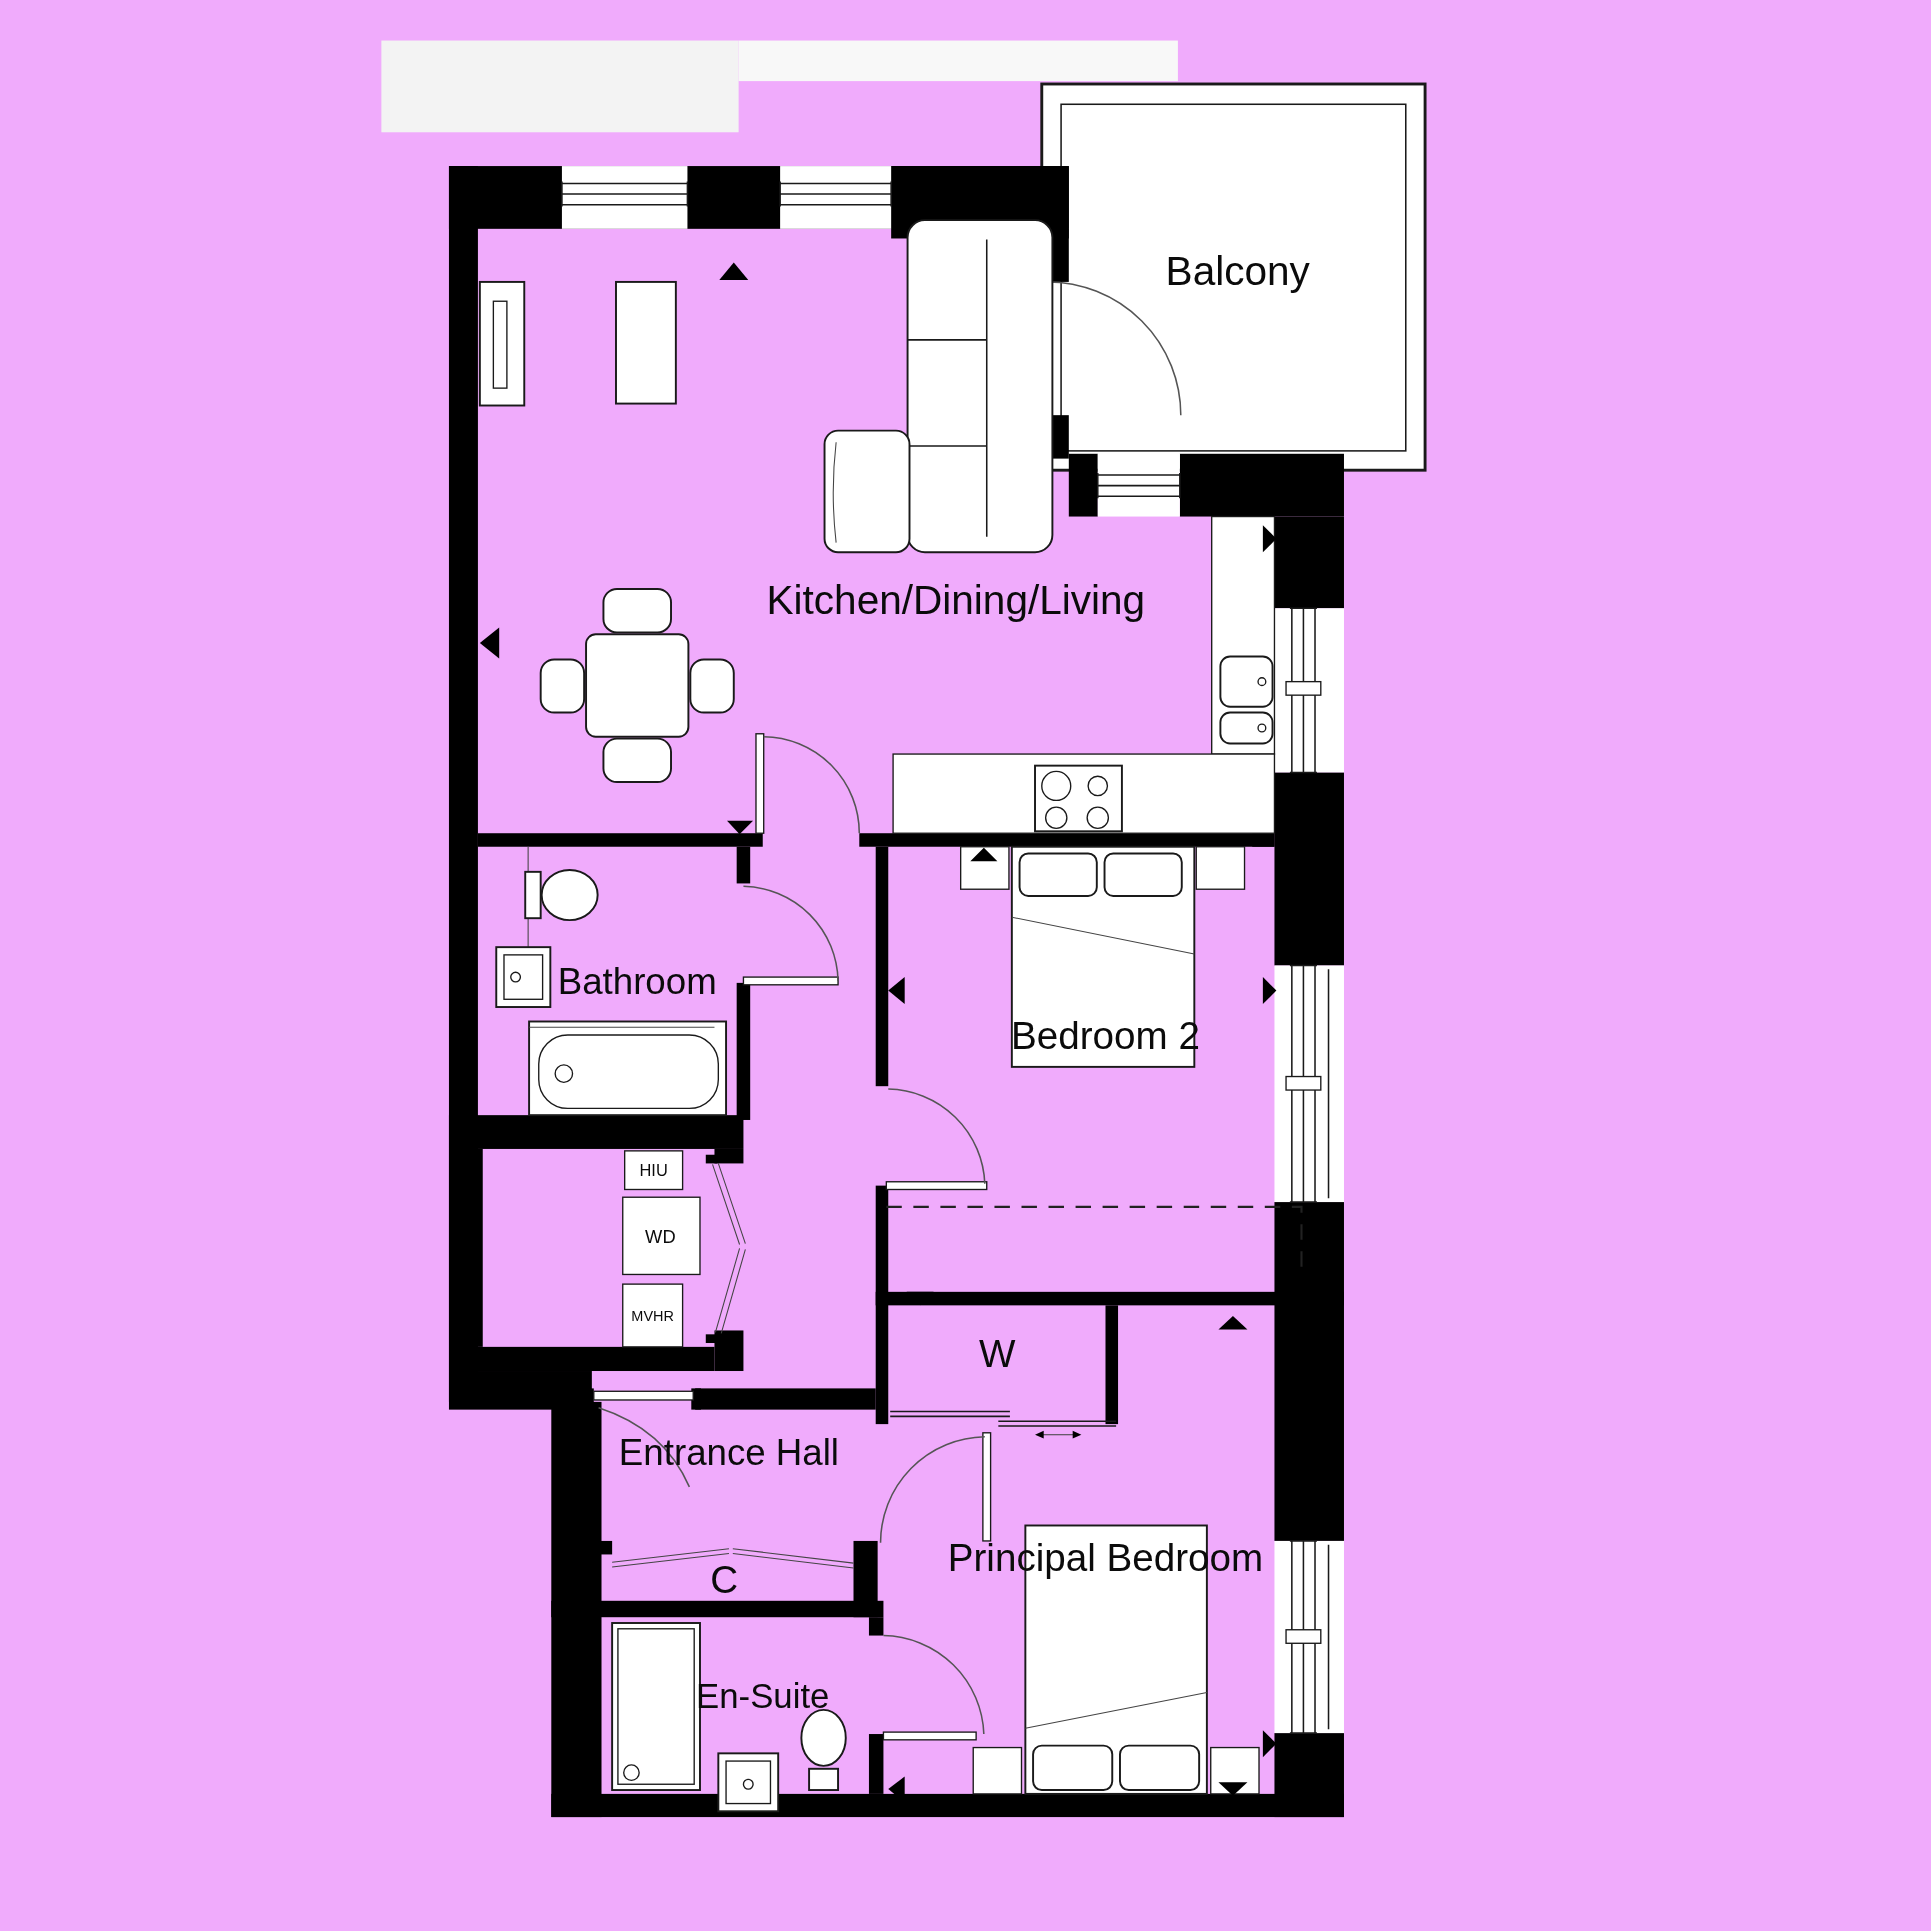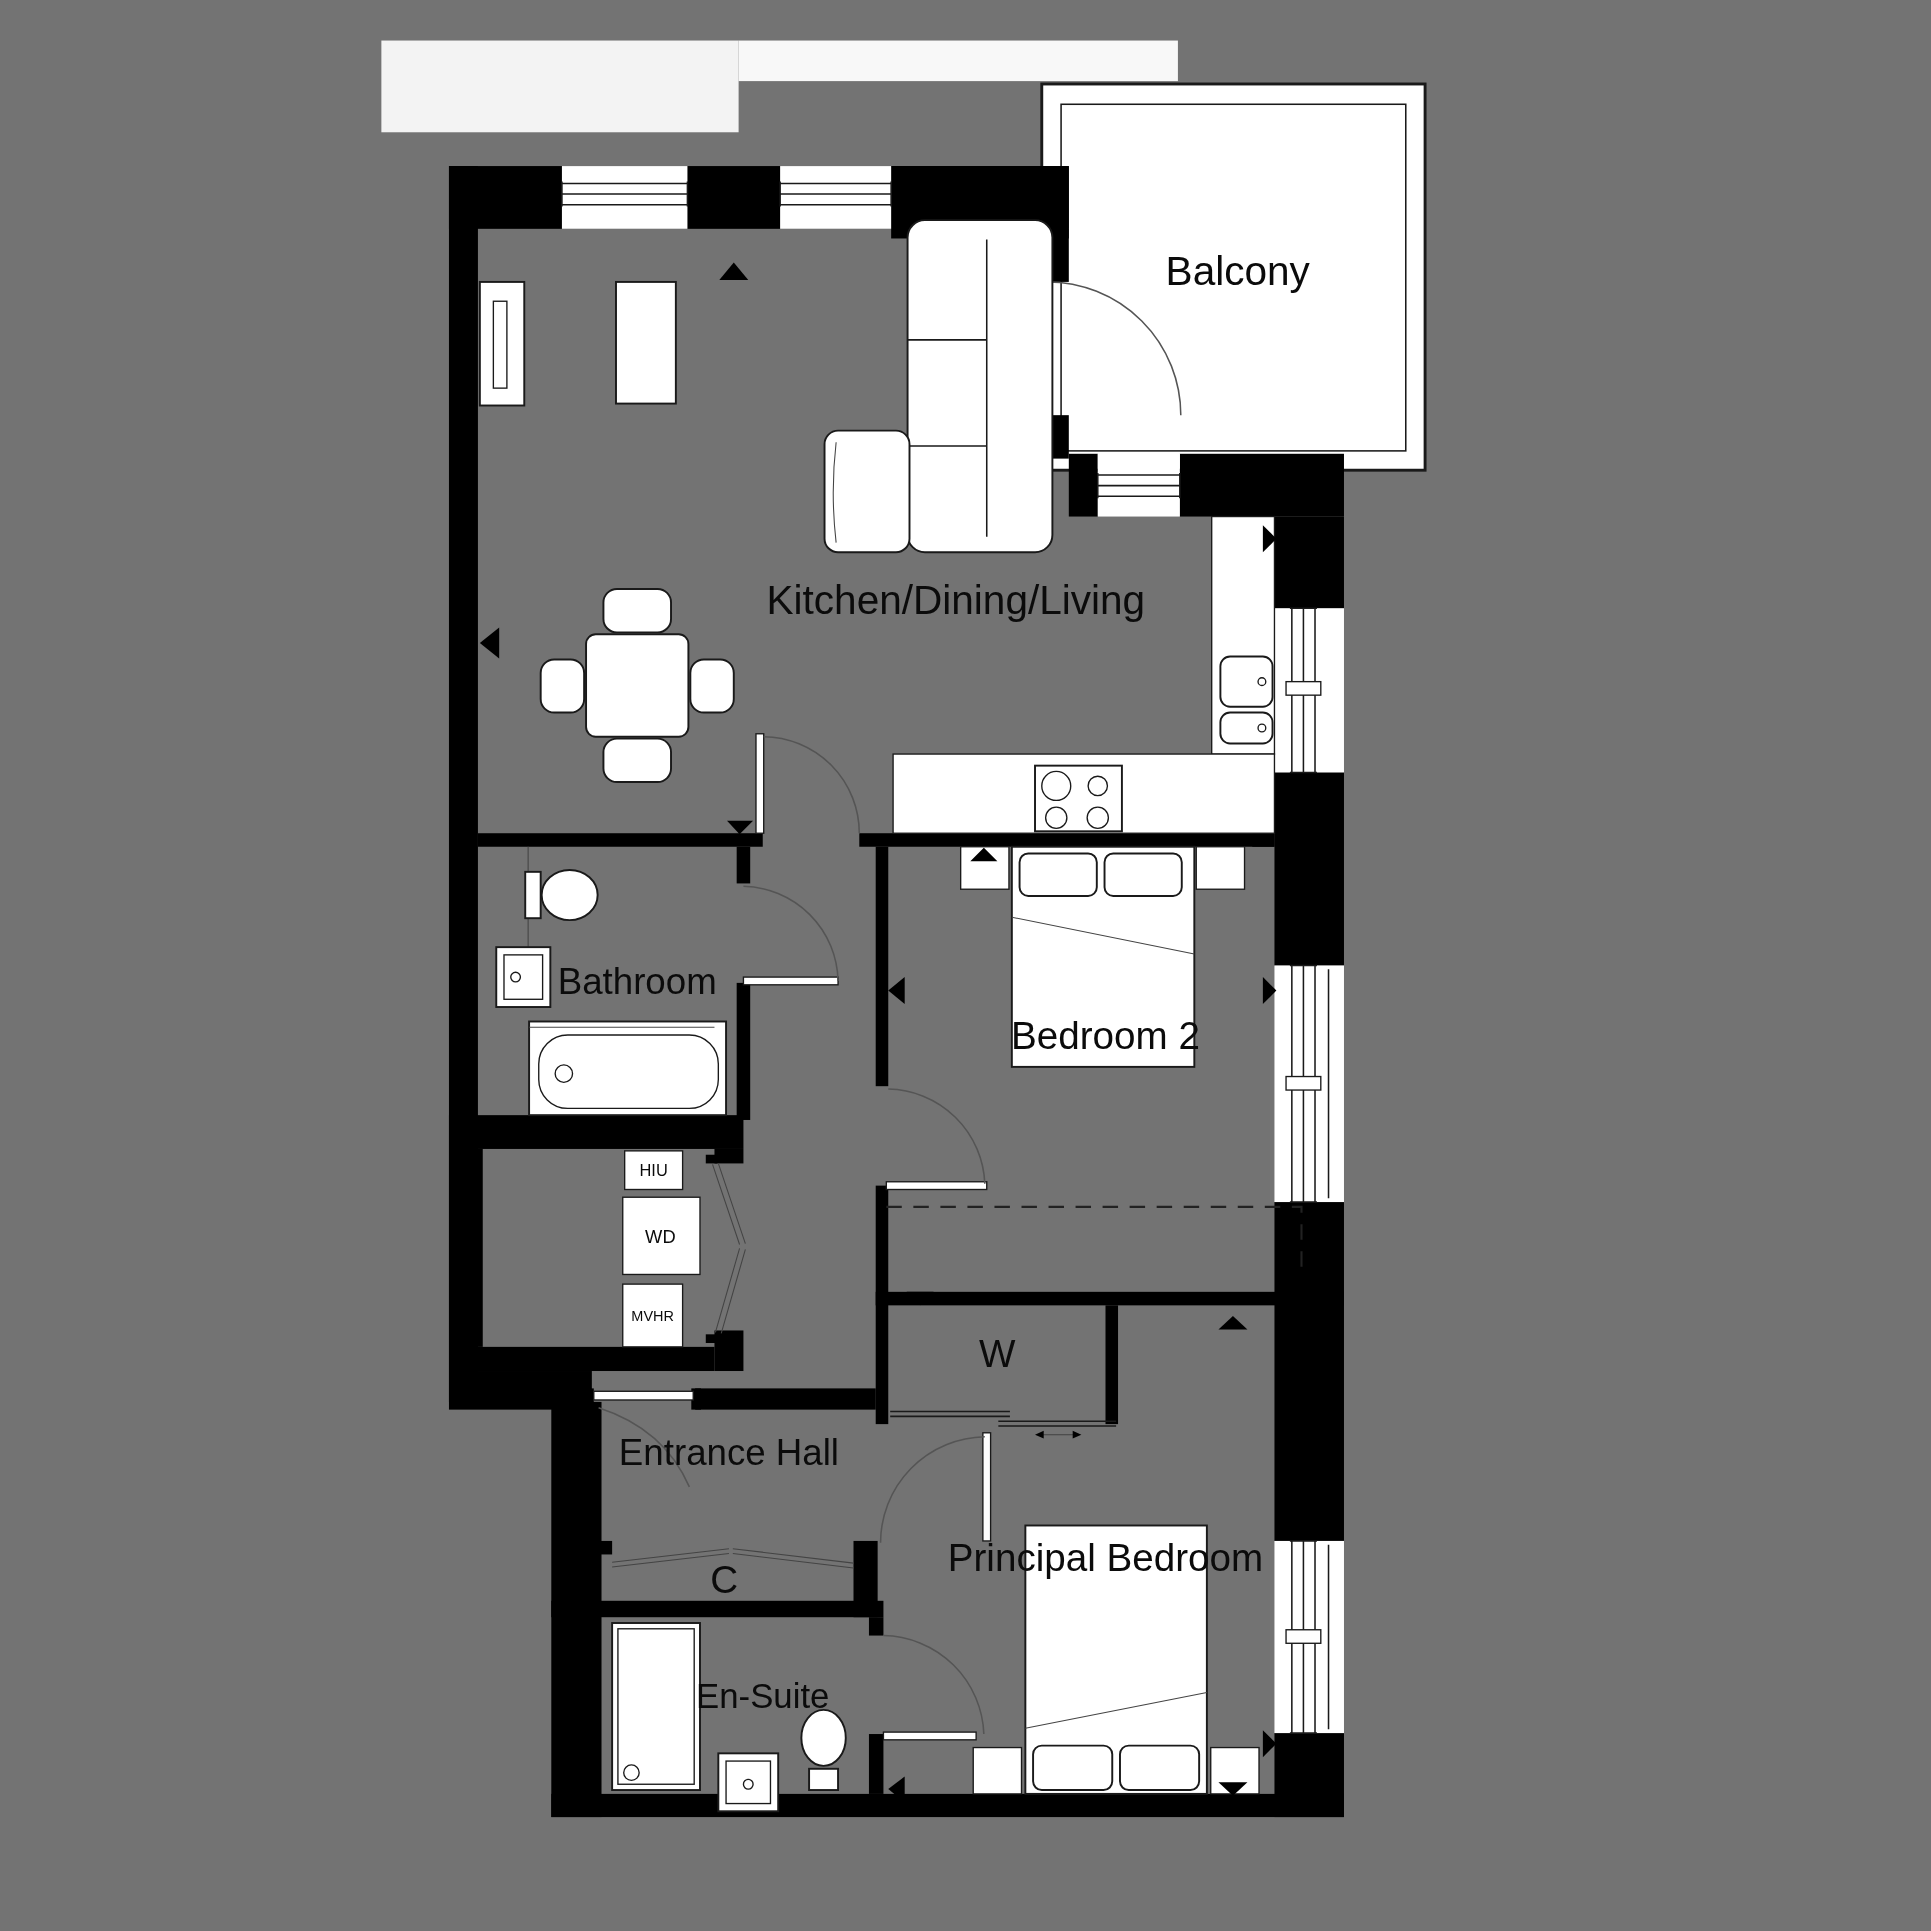--- a/index.html
+++ b/index.html
@@ -1,16 +1,16 @@
 <!DOCTYPE html>
 <html><head>
 <meta charset="utf-8">
 <style>
   html,body{margin:0;padding:0;background:#ffffff;}
-  .page{width:1931px;height:1931px;position:relative;background:#737373;overflow:hidden;}
+  .page{width:1931px;height:1931px;position:relative;background:#f0abfc;overflow:hidden;}
   svg{position:absolute;left:0;top:0;}
   .wall{fill:#000;stroke:none;}
   .ghost{stroke:none;}
   .fixture{fill:#fff;stroke:#1a1a1a;stroke-width:2;}
   .fixture-thin{fill:#fff;stroke:#1a1a1a;stroke-width:1.4;}
   .line{stroke:#1a1a1a;stroke-width:1.6;fill:none;}
   .line-thin{stroke:#444;stroke-width:1.1;fill:none;}
   .arc{stroke:#555;stroke-width:1.6;fill:none;}
   .dash{stroke:#222;stroke-width:2.2;fill:none;stroke-dasharray:16 12;}
   .tri{fill:#000;stroke:none;}

